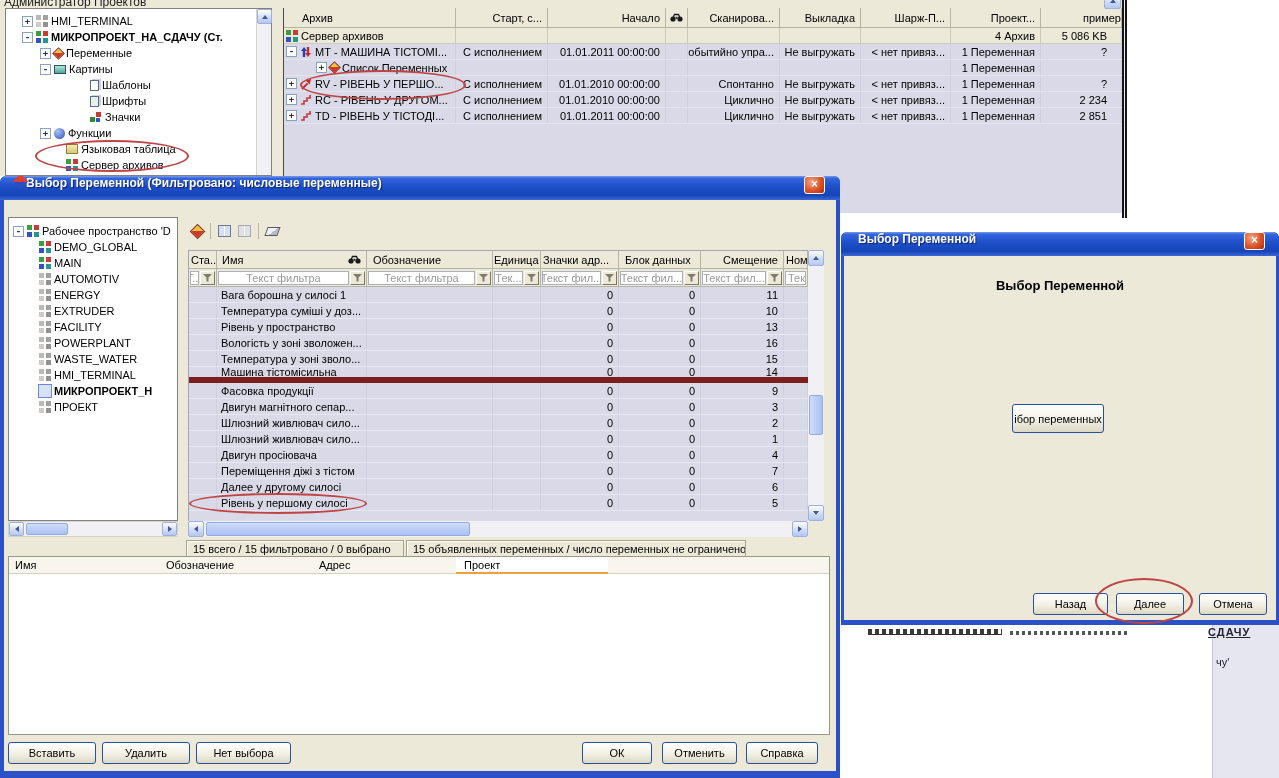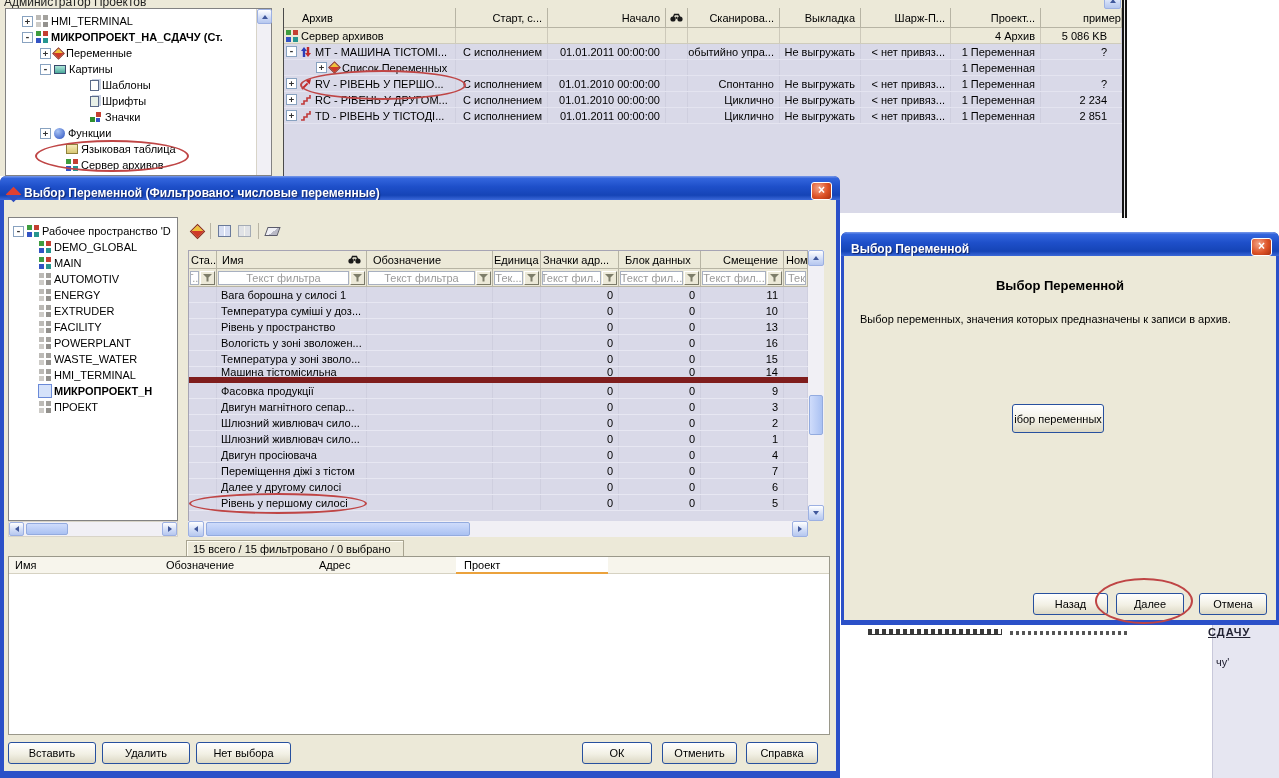--- a/index.html
+++ b/index.html
@@ -1,20 +1,20 @@
 <!DOCTYPE html>
 <html><head>
 <meta charset="utf-8">
 <style>
 *{margin:0;padding:0;box-sizing:border-box}
 body{font-family:"Liberation Sans",sans-serif;background:#fff}
 #root{position:relative;width:1279px;height:778px;overflow:hidden;background:#fff;font-size:11px;color:#000}
 .abs{position:absolute}
 
-.tb{position:absolute;left:0;top:0;right:0;height:24px;background:linear-gradient(180deg,#7b9be9 0%,#3365dd 10%,#1e4fc9 45%,#1544b6 80%,#3a68d8 100%);display:flex;align-items:flex-end;padding:0 5px;gap:5px;border-radius:6px 6px 0 0}
+.tb{position:absolute;left:0;top:0;right:0;height:24px;background:linear-gradient(180deg,#7b9be9 0%,#3365dd 10%,#1e4fc9 45%,#1544b6 80%,#3a68d8 100%);display:flex;align-items:flex-start;padding:0 12px;border-radius:6px 6px 0 0}
 .tb-title{color:#fff;font-weight:bold;font-size:12px;text-shadow:1px 1px 1px rgba(0,0,40,.6);flex:1;overflow:hidden;white-space:nowrap}
 .close-btn{width:21px;height:18px;border:1px solid #fff;border-radius:3px;background:radial-gradient(circle at 35% 30%,#f2a488,#dd5226 55%,#a62e0e);color:#fff;font-weight:bold;font-size:12px;line-height:15px;text-align:center;flex:0 0 auto}
 
 .dlg-main{position:absolute;left:0;top:176px;width:840px;height:602px;z-index:20;background:#ece9d8;box-shadow:inset 4px 0 #2b50c8,inset -4px 0 #2b50c8,inset 0 -7px #2b50c8;border-radius:6px 6px 0 0;overflow:hidden}
 .dlg-wiz{position:absolute;left:841px;top:232px;width:438px;height:393px;z-index:30;background:#ece9d8;box-shadow:inset 3px 0 #2b50c8,inset -3px 0 #2b50c8,inset 0 -5px #2b50c8;border-radius:6px 6px 0 0;overflow:hidden}
 
 .panel-sunken{position:absolute;background:#fff;border:1px solid #828282}
 .trow{position:absolute;height:16px;display:flex;align-items:center;gap:3px;white-space:nowrap}
 .exp{width:11px;height:11px;border:1px solid #88a2c0;background:#fff;font:bold 9px/9px "DejaVu Sans Mono",monospace;text-align:center;color:#333;flex:0 0 auto}
 .blocks{width:12px;height:12px;flex:0 0 auto;background-image:linear-gradient(#3f9d3f,#3f9d3f),linear-gradient(#c43f31,#c43f31),linear-gradient(#3353c4,#3353c4),linear-gradient(#27968f,#27968f);background-size:5px 5px;background-position:0 0,7px 0,0 7px,7px 7px;background-repeat:no-repeat}
@@ -572,20 +572,21 @@
       <div class="sb-btn" style="left:0;top:0;width:16px;height:16px">
           <span class="tri-left"></span>
         </div>
       <div class="sb-thumb h" style="left:18px;top:1px;width:264px;height:14px"></div>
       <div class="sb-btn" style="left:604px;top:0;width:16px;height:16px">
           <span class="tri-right"></span>
         </div>
     </div>
 
     <div class="status-box" style="left:186px;top:364px;width:218px">15 всего / 15 фильтровано / 0 выбрано</div>
+    <div class="status-box" style="left:406px;top:364px;width:340px">15 объявленных переменных / число переменных не ограничено</div>
 
     <div class="panel-sunken" style="left:8px;top:380px;width:822px;height:179px;border-color:#9a988a">
       <div style="position:absolute;left:0;top:0;right:0;height:17px;background:#f7f5ec;border-bottom:1px solid #d6d2c2">
         <span class="abs" style="left:6px;top:2px">Имя</span>
         <span class="abs" style="left:157px;top:2px">Обозначение</span>
         <span class="abs" style="left:310px;top:2px">Адрес</span>
         <span class="abs" style="left:447px;top:0;width:152px;height:17px;background:#fff;border-bottom:2px solid #eba23c;display:flex;align-items:center;padding-left:8px">Проект</span>
       </div>
     </div>
 
@@ -596,21 +597,20 @@
     <div class="btn" style="left:662px;top:566px;width:75px">Отменить</div>
     <div class="btn" style="left:746px;top:566px;width:72px">Справка</div>
   </div>
 
   <div class="dlg-wiz">
     <div class="tb" style="height:24px">
       <span class="tb-title" style="margin-left:5px">Выбор Переменной</span>
       <span class="close-btn" style="margin-right:2px">×</span>
     </div>
     <div class="abs" style="left:0;right:0;top:46px;text-align:center;font-weight:bold;font-size:13px">Выбор Переменной</div>
-    <div class="abs" style="left:19px;top:81px;right:8px;white-space:nowrap;overflow:hidden">Выбор переменных, значения которых предназначены к записи в архив.</div>
     <div class="btn" style="left:171px;top:172px;width:92px;height:29px">ібор переменных</div>
     <div class="btn" style="left:192px;top:361px;width:75px">Назад</div>
     <div class="btn" style="left:275px;top:361px;width:68px">Далее</div>
     <div class="btn" style="left:358px;top:361px;width:68px">Отмена</div>
   </div>
 
   <div class="red-ell" style="left:35px;top:140px;width:154px;height:32px"></div>
   <div class="red-ell" style="left:300px;top:70px;width:166px;height:30px"></div>
   <div class="red-ell" style="left:189px;top:493px;width:178px;height:21px"></div>
   <div class="red-ell" style="left:1095px;top:578px;width:98px;height:46px"></div>

